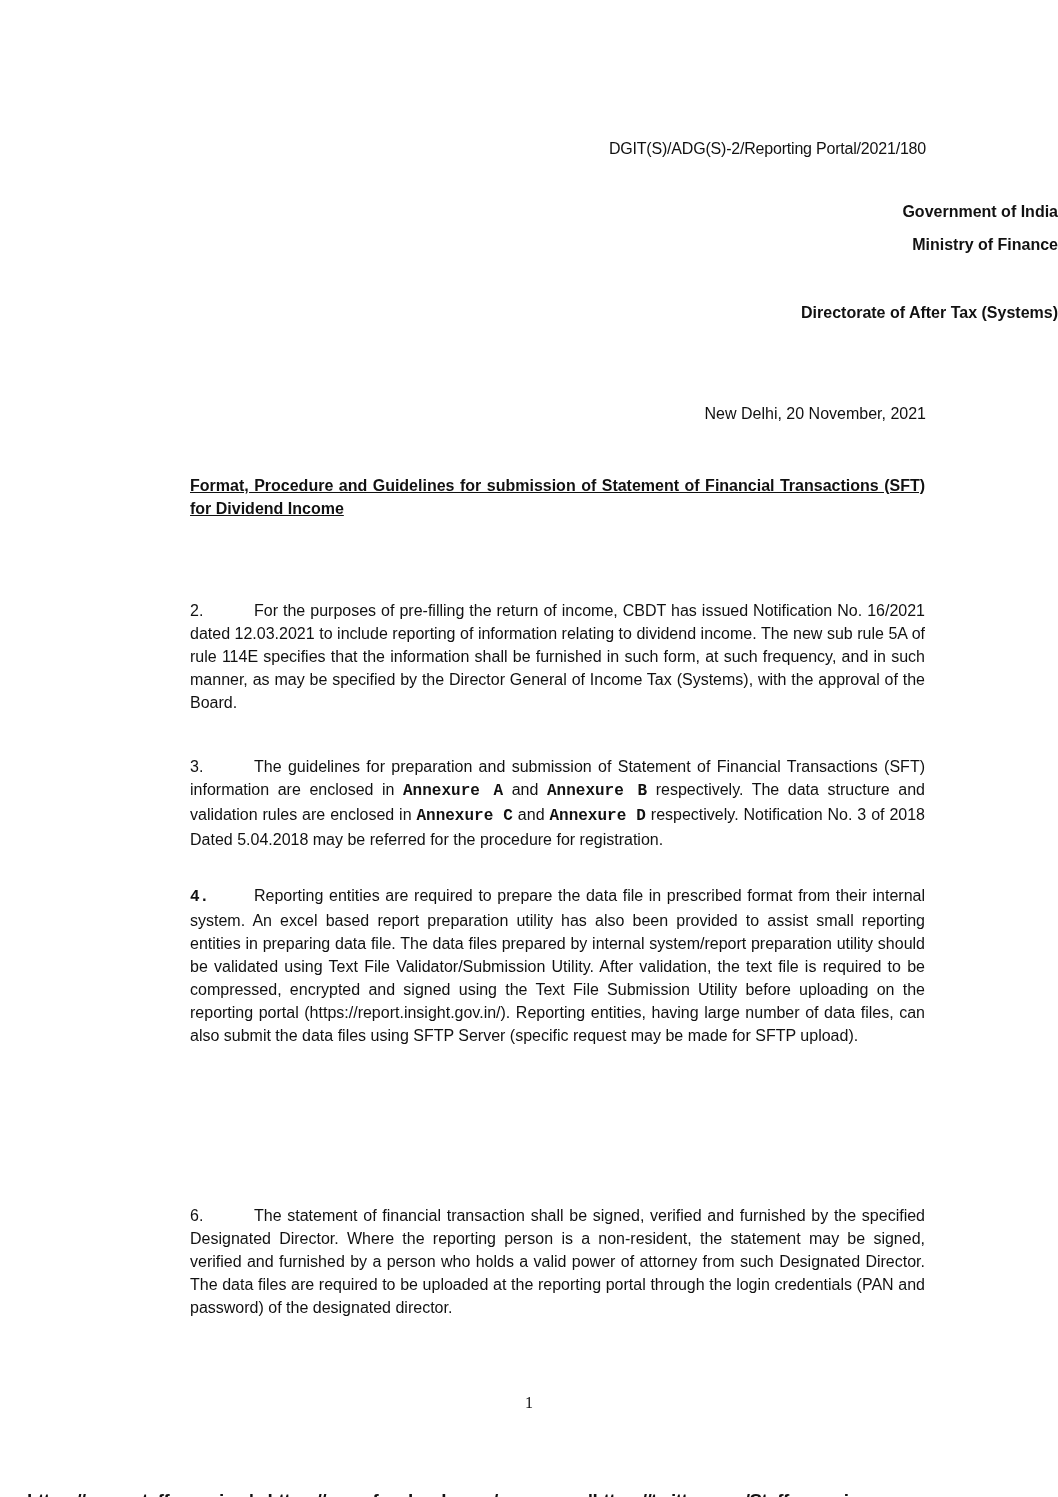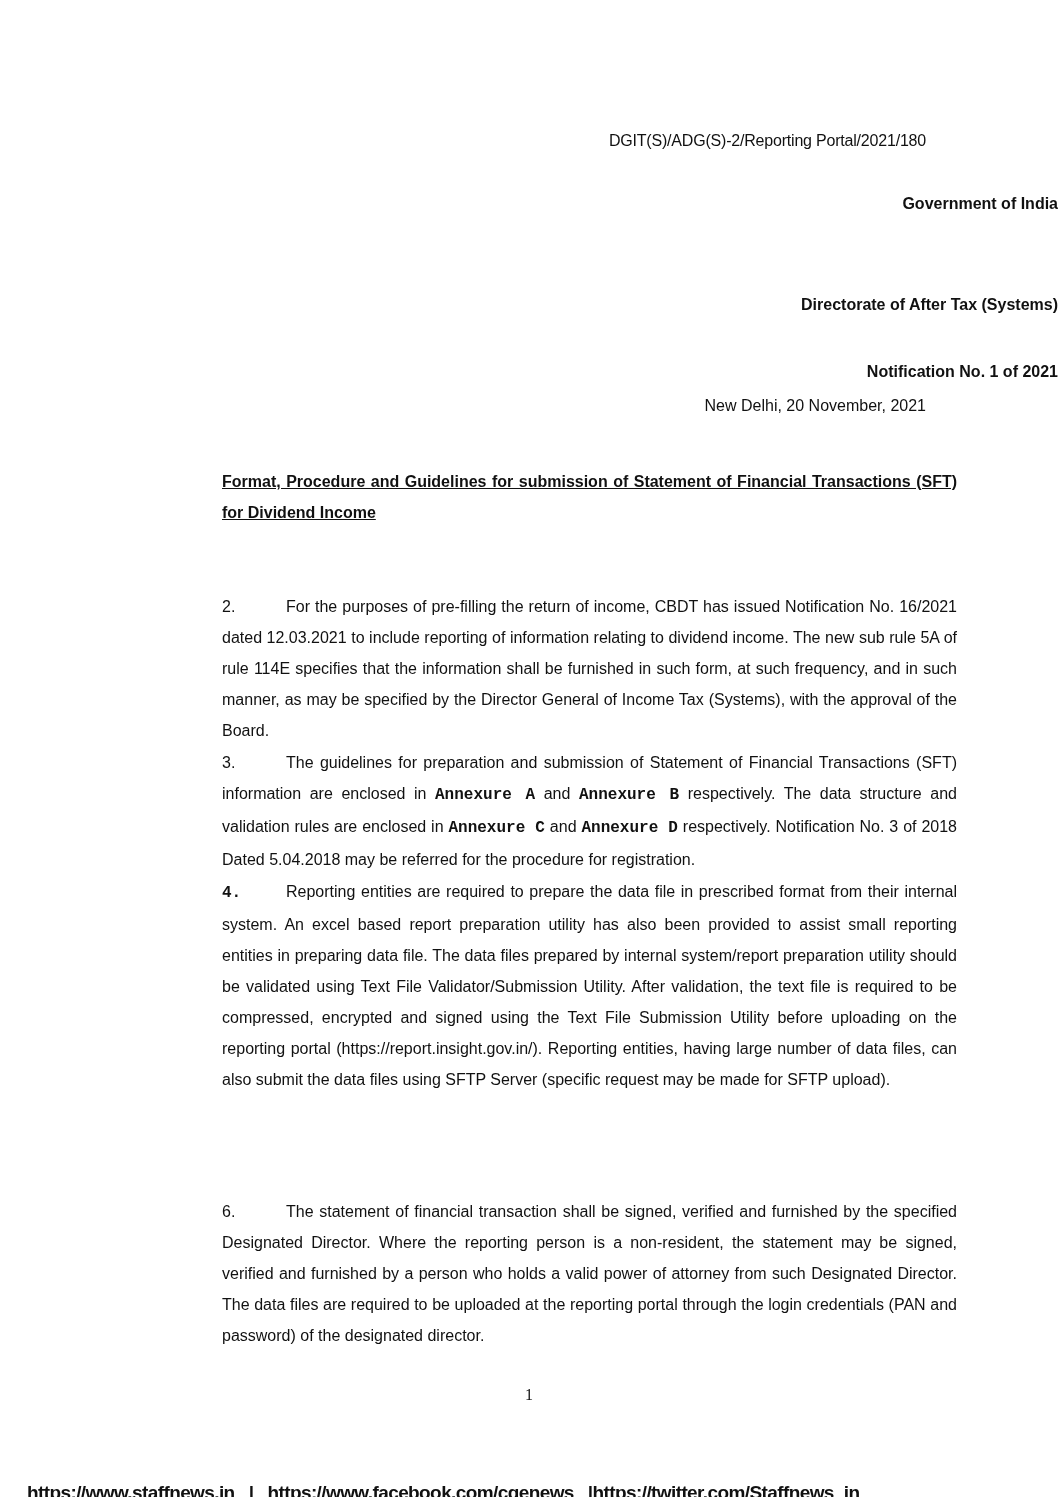--- a/index.html
+++ b/index.html
@@ -1,43 +1,43 @@
 <!DOCTYPE html>
 <html><head>
 <meta charset="utf-8">
 <style>
   html, body { margin:0; padding:0; background:#ffffff; }
   body { width:1058px; height:1497px; position:relative; overflow:hidden;
          font-family:"Liberation Sans Narrow","Liberation Sans", sans-serif; color:#111; }
-  .page { position:absolute; left:0; top:1px; width:1058px; height:1083px; }
+  .page { position:absolute; left:0; top:9px; width:1058px; height:1083px; }
   .ref { position:absolute; right:132px; top:131px; font-size:16px; letter-spacing:-0.2px; }
   .head { position:absolute; left:0; width:1058px; text-align:right; font-weight:bold; font-size:16px; }
   .date { position:absolute; right:132px; top:396px; font-size:16px; }
-  .body { position:absolute; left:190px; width:735px; font-size:16px; line-height:31px;margin-left:32px; }
+  .body { position:absolute; left:190px; width:735px; font-size:16px; line-height:23px; }
   .title { top:465px; font-weight:bold; text-decoration:underline; text-align:justify; text-align-last:left; }
   .para { text-align:justify; }
   .para p { margin:0; }
   .num { display:inline-block; width:64px; }
   .b { font-weight:bold;font-family:Liberation Mono, monospace; }
   .pgno { position:absolute; left:0; width:1058px; text-align:center; top:1385px; font-size:16px; font-family:"Liberation Serif", serif; }
   .footer { position:absolute; left:27px; top:1449px; font-family:"Liberation Sans", sans-serif;
             font-weight:bold; font-size:19px; color:#111; letter-spacing:-0.6px; white-space:pre;margin-top:32px; }
   .footer a { color:#111; text-decoration:none; }
 </style>
 </head>
 <body>
 
 <div class="page">
 
   <div class="ref">DGIT(S)/ADG(S)-2/Reporting Portal/2021/180</div>
 
   <div class="head" style="top:194px;">Government of India</div>
+  <div class="head" style="top:227px;">Ministry of Finance</div>
   <div class="head" style="top:295px;">Directorate of After Tax (Systems)</div>
 
-  <div class="head" style="top:362px;">Notification No. 1 of 2021</div>
 
   <div class="date">New Delhi,  20 November, 2021</div>
 
   <div class="body title">Format, Procedure and Guidelines for submission of Statement of Financial Transactions (SFT) for Dividend Income</div>
 
 
   <div class="body para" style="top:590px;">
     <p><span class="num">2.</span><span>For the purposes of pre-filling the return of income, CBDT has issued Notification No. 16/2021 dated 12.03.2021 to include reporting of information relating to dividend income. The new sub rule 5A of rule 114E specifies that the information shall be furnished in such form, at such frequency, and in such manner, as may be specified by the Director General of Income Tax (Systems), with the approval of the Board.</span></p>
   </div>
 

